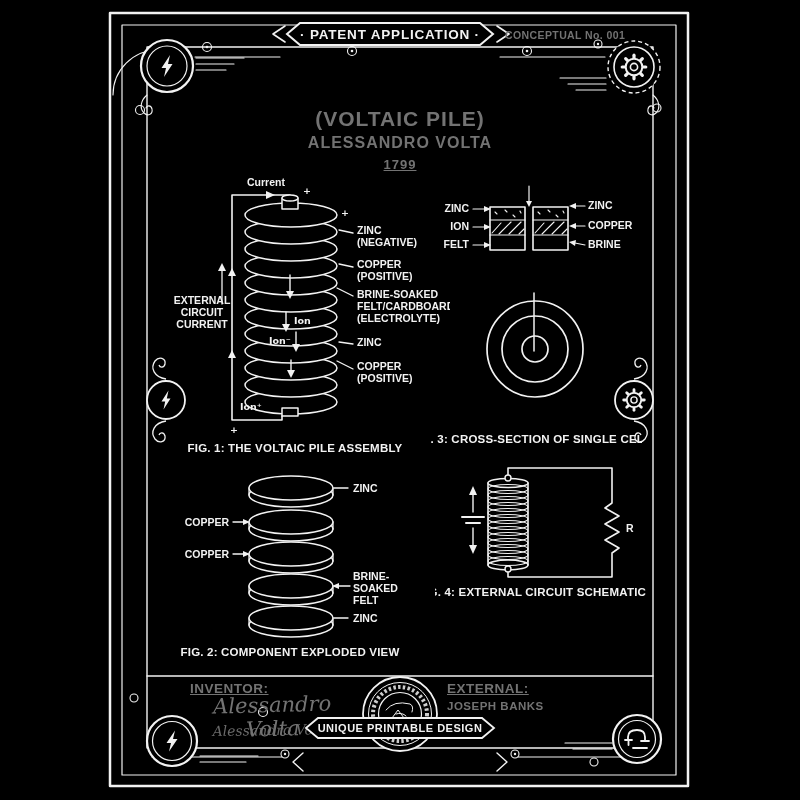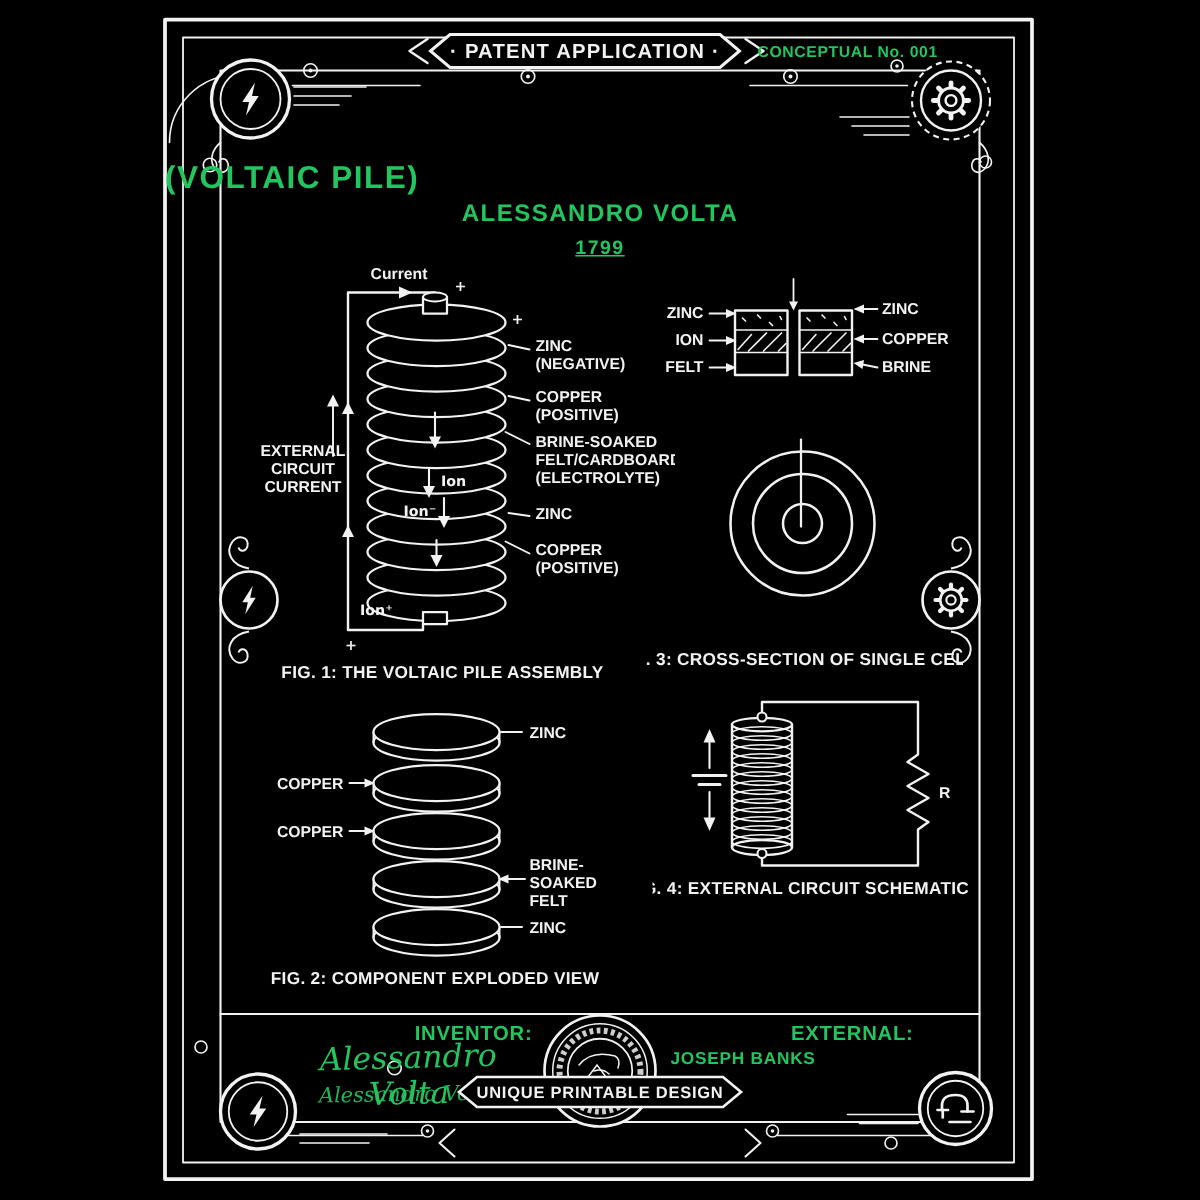--- a/index.html
+++ b/index.html
@@ -1,35 +1,35 @@
 <!DOCTYPE html>
 <html><head>
 <meta charset="utf-8">
 <style>
   html,body{margin:0;padding:0;background:#000;}
   .stage{position:relative;width:800px;height:800px;background:#000;overflow:hidden;
-         font-family:"Liberation Sans",sans-serif;color:#22c55e;}
+         font-family:"Liberation Sans",sans-serif;color:#737373;}
   .abs{position:absolute;}
   svg{display:block;}
   svg text{fill:#f2f2f2;stroke:none;}
   .ink{stroke:#f2f2f2;fill:none;stroke-linecap:round;stroke-linejoin:round;stroke-width:1.6;}
   .thin{stroke-width:1.1;}
   .fillw{fill:#f2f2f2;stroke:none;}
   .blk{fill:#000;}
   .lbl{font:bold 10.5px "Liberation Sans",sans-serif;}
   .cap{font:bold 11.5px "Liberation Sans",sans-serif;letter-spacing:.2px;}
   .ion{font:bold 9.5px "DejaVu Sans",sans-serif;}
   .banner-txt{font:bold 13.5px "Liberation Sans",sans-serif;letter-spacing:.8px;}
   .ribbon-txt{font:bold 11px "Liberation Sans",sans-serif;letter-spacing:.5px;}
   .title-main{font:bold 34px "Liberation Serif",serif;letter-spacing:.8px;text-align:center;}
-  .title-sub{font:bold 21px "Liberation Sans",sans-serif;letter-spacing:1px;text-align:left;}
+  .title-sub{font:bold 21px "Liberation Sans",sans-serif;letter-spacing:1px;text-align:center;}
   .title-author{font:bold 16px "Liberation Sans",sans-serif;letter-spacing:1px;text-align:center;}
   .title-year{font:bold 13px "Liberation Sans",sans-serif;letter-spacing:1px;text-align:center;text-decoration:underline;}
   .docnum{font:bold 10.5px "Liberation Sans",sans-serif;letter-spacing:.4px;text-align:left;}
-  .foot-head{font:bold 13.5px "Liberation Sans",sans-serif;letter-spacing:.5px;text-align:right;}
+  .foot-head{font:bold 13.5px "Liberation Sans",sans-serif;letter-spacing:.5px;text-align:left;text-decoration:underline;}
   .foot-name{font:bold 11.5px "Liberation Sans",sans-serif;letter-spacing:.5px;text-align:left;}
   .script{font-family:"DejaVu Serif",serif;font-style:italic;text-align:center;}
   .sig1{font-size:21px;transform:rotate(-1.5deg);}
   .sig2{font-size:14px;transform:rotate(-1deg);opacity:.92;}
 </style>
 </head>
 <body>
 
 <div class="stage">
 

